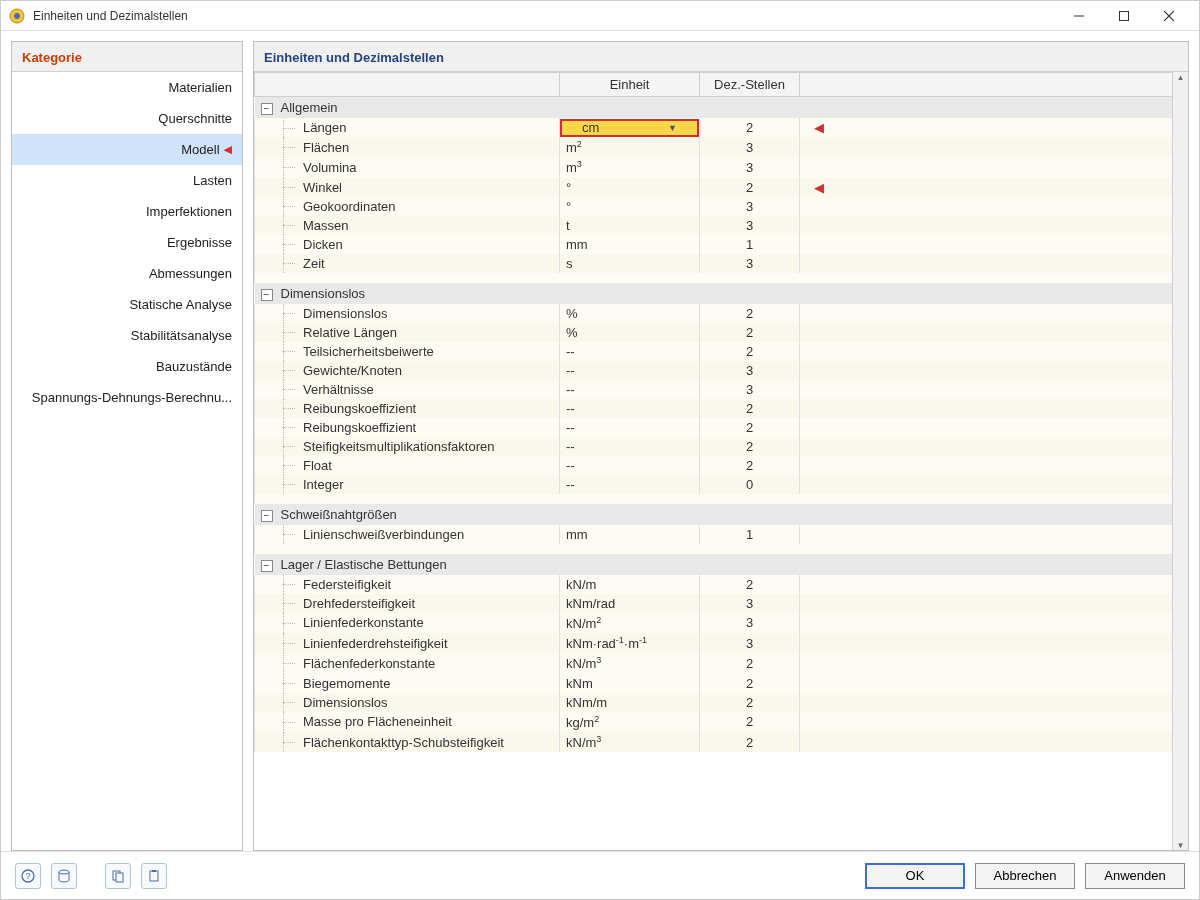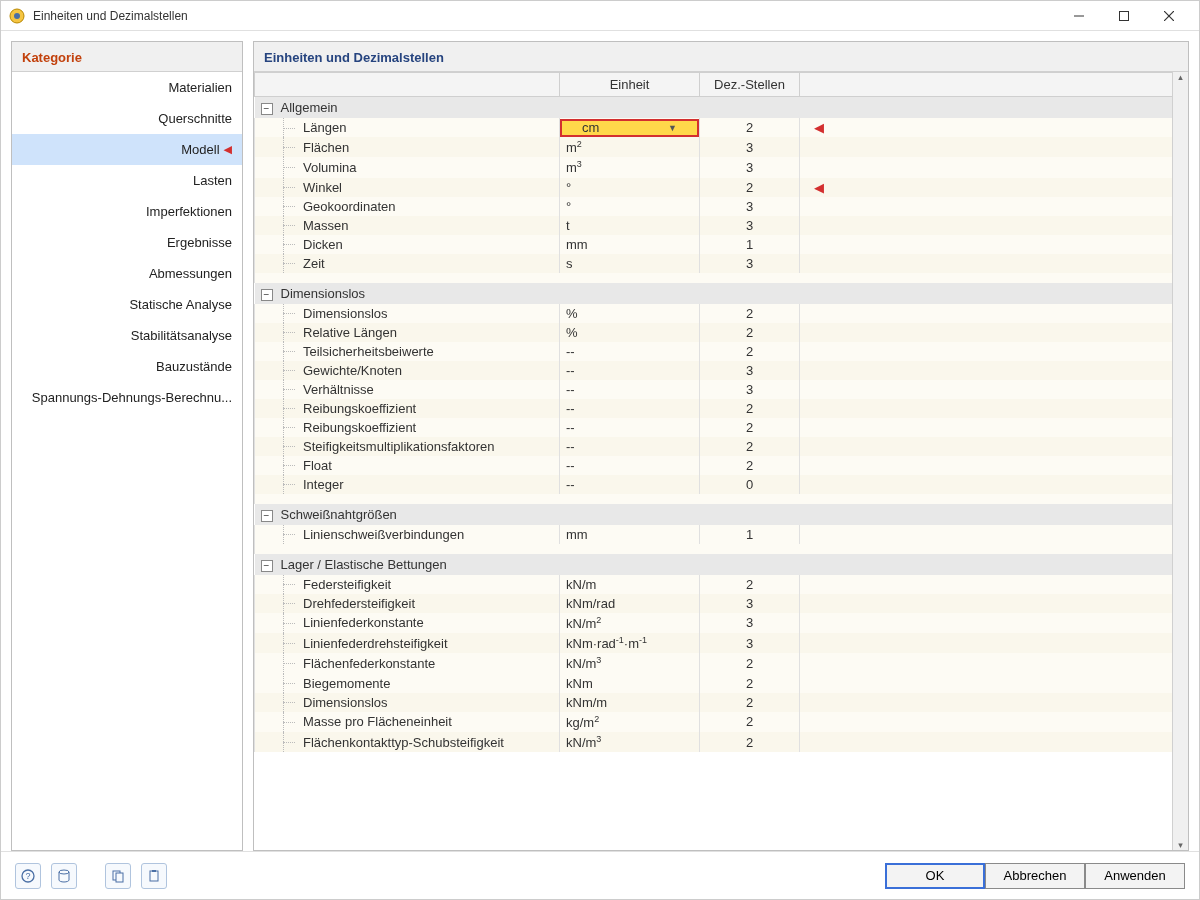--- a/index.html
+++ b/index.html
@@ -39,21 +39,21 @@
   tr.row td.dec { text-align:center; color:#333;}
   tr.row td.mark { color:#d32f2f; text-align:left; padding-left:14px;}
   tr.spacer td { height:10px; background:#fdfbf4; border-left:1px solid #e0e0e0; border-right:1px solid #e0e0e0;}
   .dropdown-cell { background:#ffd84a !important; border:2px solid #d32f2f; padding:1px 20px; display:flex; align-items:center; justify-content:space-between; height:18px;}
   .dropdown-cell .dd-arrow { font-size:9px; color:#555;}
   sup { font-size:9px;}
 
   .footer { height: 48px; display:flex; align-items:center; justify-content:space-between; padding: 0 14px; border-top:1px solid #e0e0e0; background:#fff;}
   .footer-icons { display:flex; gap:10px; align-items:center;}
   .footer-icon { width:26px; height:26px; border:1px solid #b0c4de; border-radius:3px; display:flex; align-items:center; justify-content:center; color:#4a6fa5; font-size:13px; cursor:pointer; background:#f6f9fd;}
-  .footer-buttons { display:flex; gap:0;}
+  .footer-buttons { display:flex; gap:10px;}
   .btn { min-width:100px; height:26px; border:1px solid #8a8a8a; background:#f3f3f3; font-size:13px; cursor:pointer;}
   .btn.primary { border:1px solid #3a6fd8; box-shadow: inset 0 0 0 1px #3a6fd8;}
   .scrollbar-right { position:absolute; right:0; top:0; bottom:0; width:16px; background:#f0f0f0; border-left:1px solid #d0d0d0; display:flex; flex-direction:column; justify-content:space-between; align-items:center; font-size:9px; color:#666;}
 </style>
 </head>
 <body>
 
 <div class="window">
 
   <div class="titlebar">

